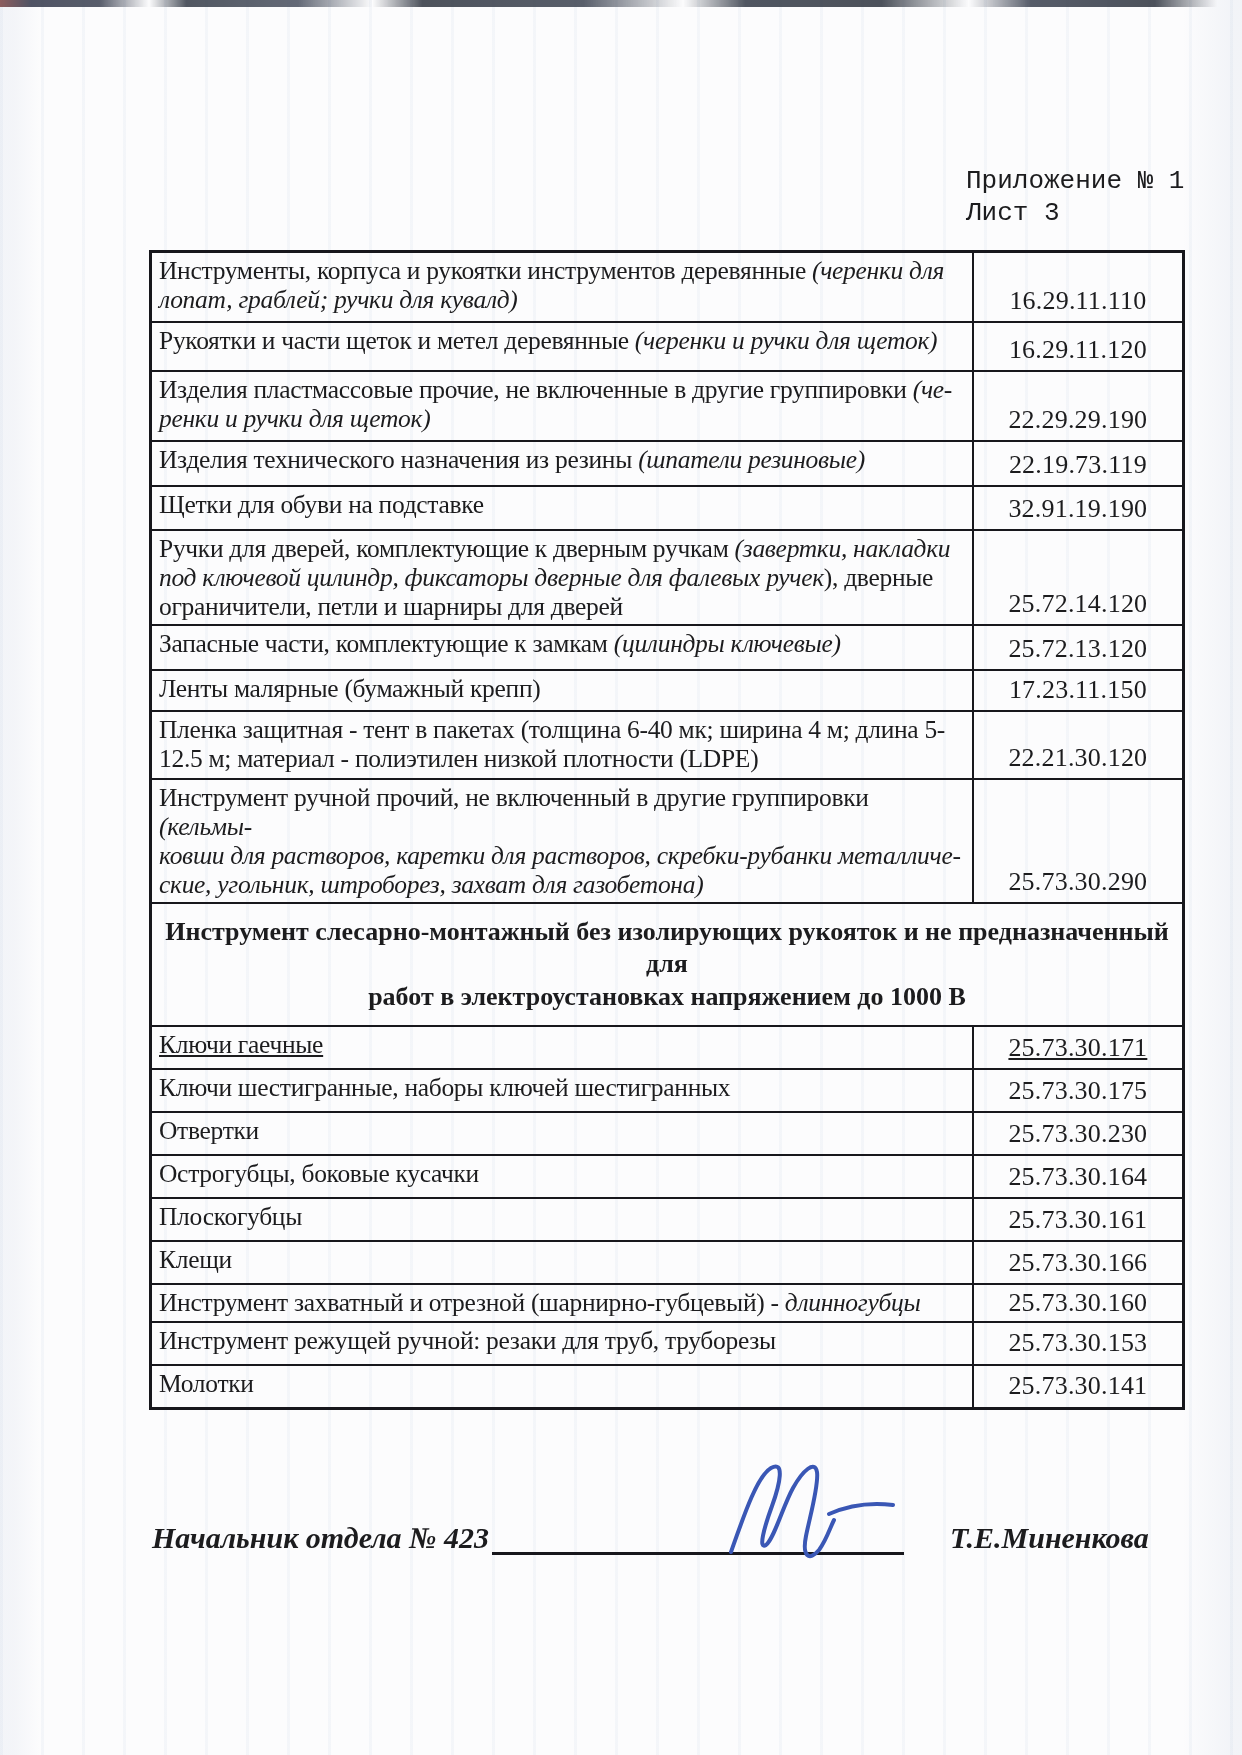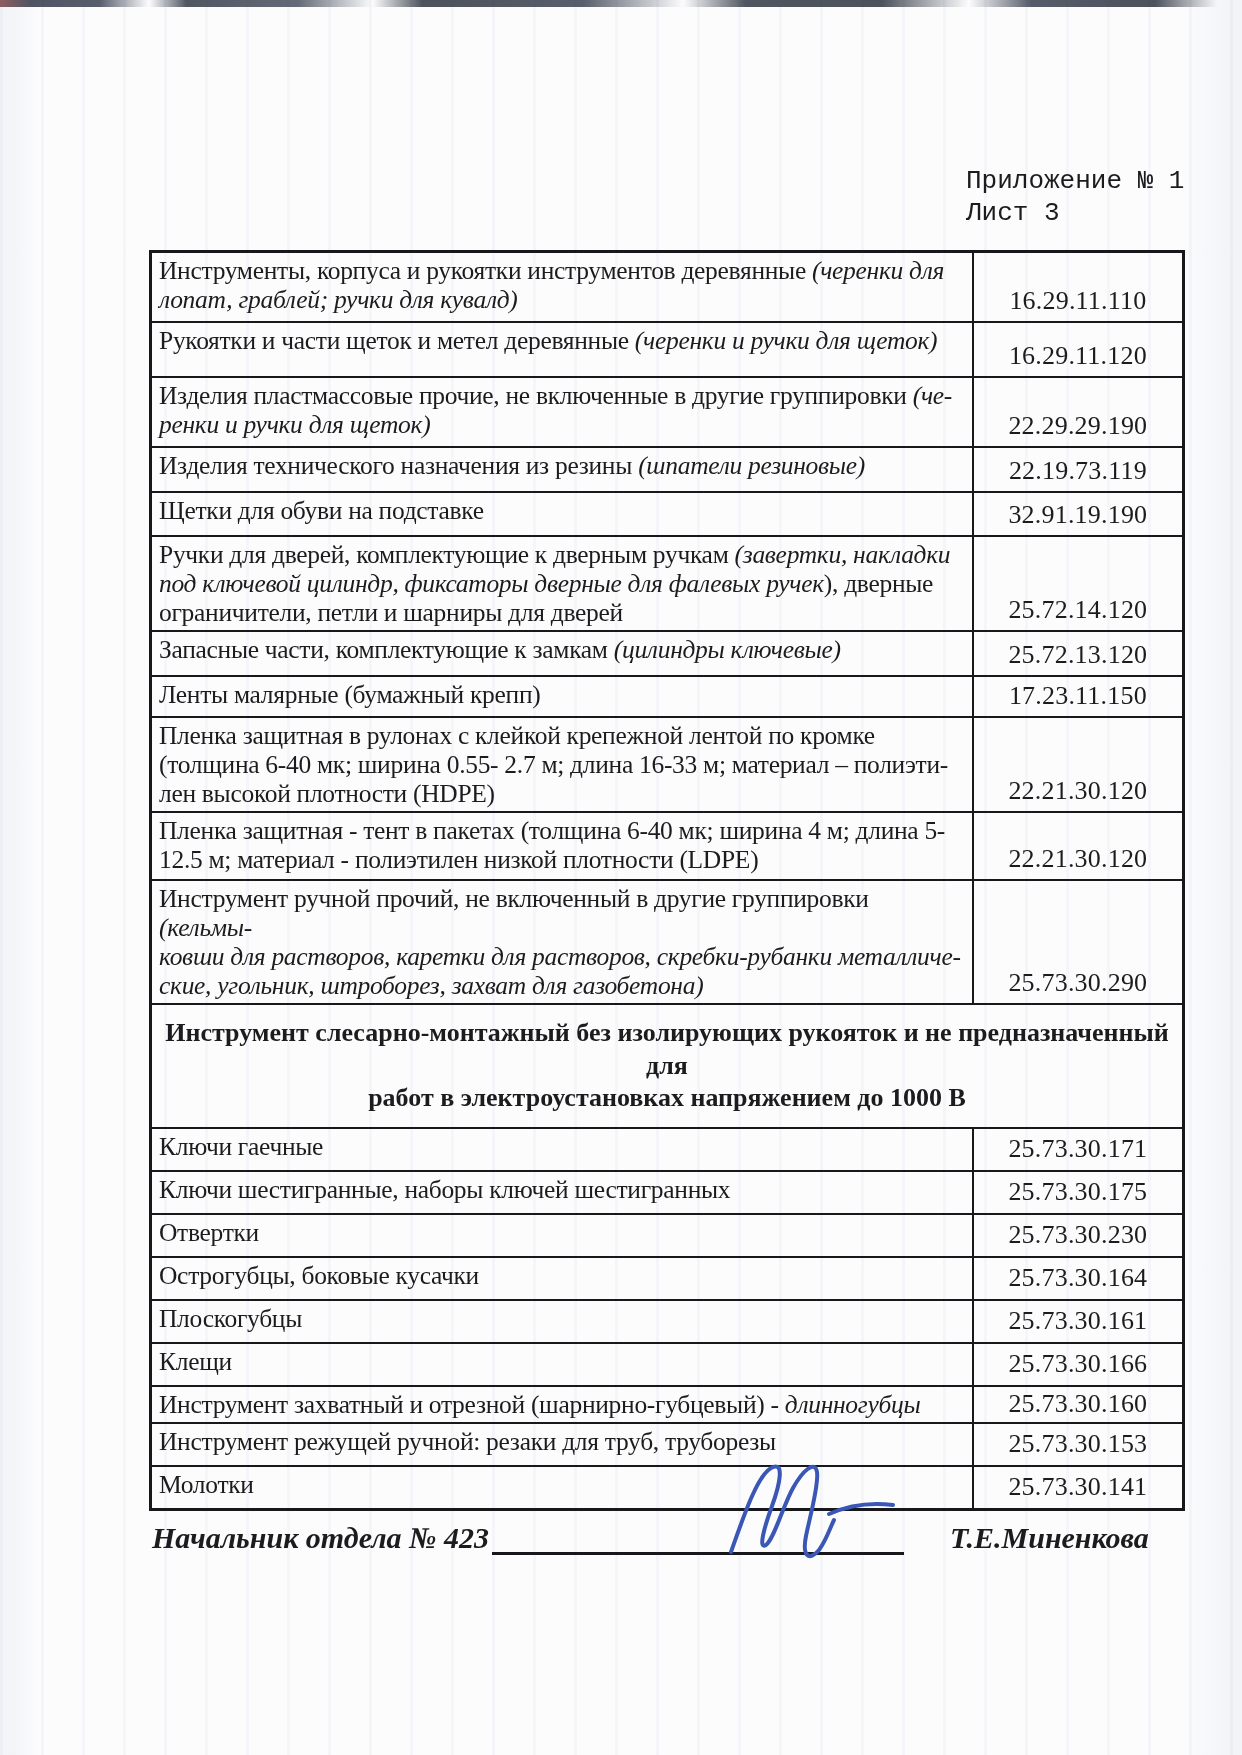--- a/index.html
+++ b/index.html
@@ -74,21 +74,21 @@
   <table class="okpd">
     <colgroup>
         <col style="width:79.6%">
         <col style="width:20.4%">
       </colgroup>
     <tbody>
         <tr style="height: 70px;">
           <td class="desc"><span>Инструменты, корпуса и рукоятки инструментов деревянные </span><i>(черенки для</i><br><i>лопат, граблей; ручки для кувалд)</i></td>
           <td class="code code-bottom">16.29.11.110</td>
         </tr>
-        <tr style="height: 55px; margin-left: 20px;">
+        <tr style="height: 49px; margin-left: 20px;">
           <td class="desc"><span>Рукоятки и части  щеток и метел деревянные </span><i>(черенки и ручки для щеток)</i></td>
           <td class="code code-bottom">16.29.11.120</td>
         </tr>
         <tr style="height: 70px;">
           <td class="desc"><span>Изделия пластмассовые прочие, не включенные в другие группировки </span><i>(че-</i><br><i>ренки и ручки для щеток)</i></td>
           <td class="code code-bottom">22.29.29.190</td>
         </tr>
         <tr style="height: 45px;">
           <td class="desc"><span>Изделия технического назначения из резины </span><i>(шпатели резиновые)</i></td>
           <td class="code code-bottom">22.19.73.119</td>
@@ -102,36 +102,32 @@
           <td class="code code-bottom">25.72.14.120</td>
         </tr>
         <tr style="height: 45px;">
           <td class="desc"><span>Запасные части, комплектующие к замкам </span><i>(цилиндры ключевые)</i></td>
           <td class="code code-bottom">25.72.13.120</td>
         </tr>
         <tr style="height: 41px;">
           <td class="desc"><span>Ленты малярные (бумажный крепп)</span></td>
           <td class="code code-bottom">17.23.11.150</td>
         </tr>
-        <tr style="height: 92px;">
-          <td class="desc"><span>Пленка защитная в рулонах с клейкой крепежной лентой по кромке</span><br><span>(толщина 6-40 мк;  ширина 0.55- 2.7 м;  длина 16-33 м; материал – полиэти-</span><br><span>лен высокой плотности (HDPE)</span></td>
-          <td class="code code-bottom">22.21.30.120</td>
-        </tr>
         <tr style="height: 68px;">
           <td class="desc"><span>Пленка защитная - тент в пакетах (толщина 6-40 мк; ширина 4 м; длина 5-</span><br><span>12.5 м; материал - полиэтилен низкой плотности (LDPE)</span></td>
           <td class="code code-bottom">22.21.30.120</td>
         </tr>
         <tr style="height: 82px; margin-top: 23px;">
           <td class="desc"><span>Инструмент ручной прочий, не включенный в другие группировки </span><i>(кельмы-</i><br><i>ковши для растворов, каретки для растворов, скребки-рубанки металличе-</i><br><i>ские, угольник, штроборез, захват для газобетона)</i></td>
           <td class="code code-bottom">25.73.30.290</td>
         </tr>
         <tr style="height: 68px;">
           <td colspan="2" class="section-cell"><span>Инструмент слесарно-монтажный без изолирующих рукояток и не предназначенный для</span><br><span>работ в электроустановках напряжением до 1000 В</span></td>
         </tr>
-        <tr style="height: 43px;">
+        <tr style="height: 43px; text-decoration: underline;">
           <td class="desc"><span>Ключи гаечные</span></td>
           <td class="code">25.73.30.171</td>
         </tr>
         <tr style="height: 43px;">
           <td class="desc"><span>Ключи шестигранные, наборы ключей шестигранных</span></td>
           <td class="code">25.73.30.175</td>
         </tr>
         <tr style="height: 43px;">
           <td class="desc"><span>Отвертки</span></td>
           <td class="code">25.73.30.230</td>

